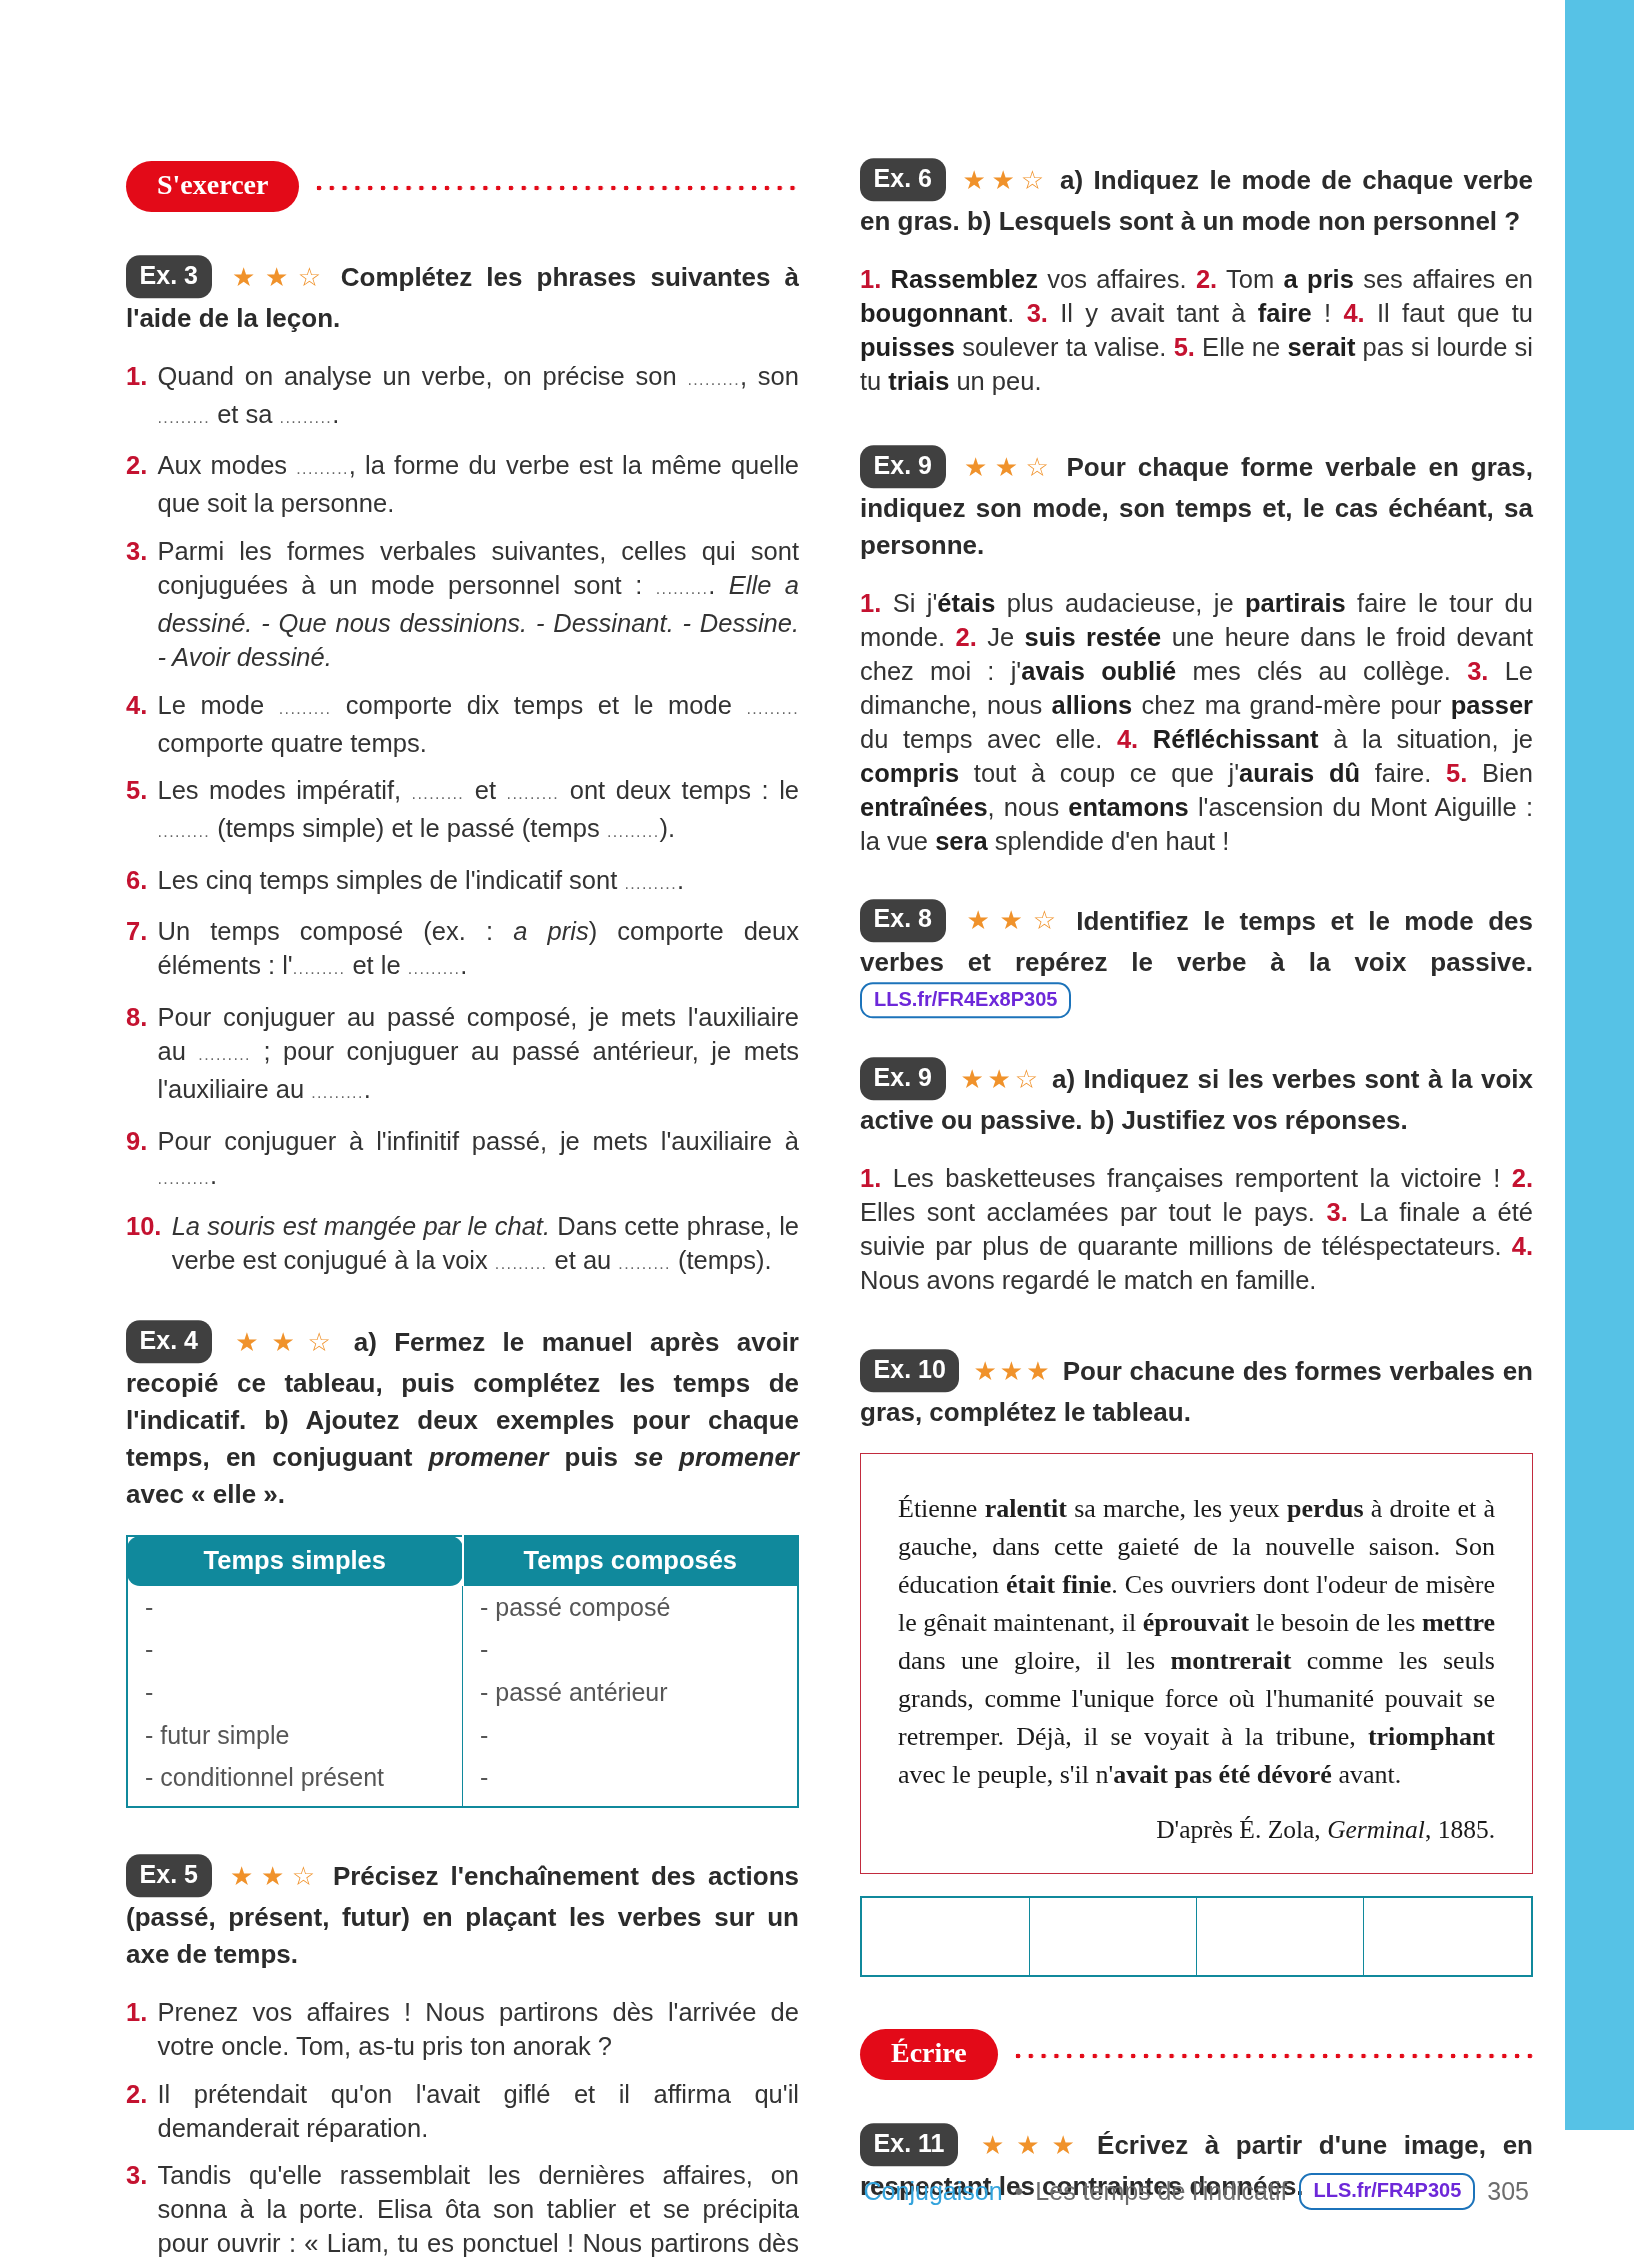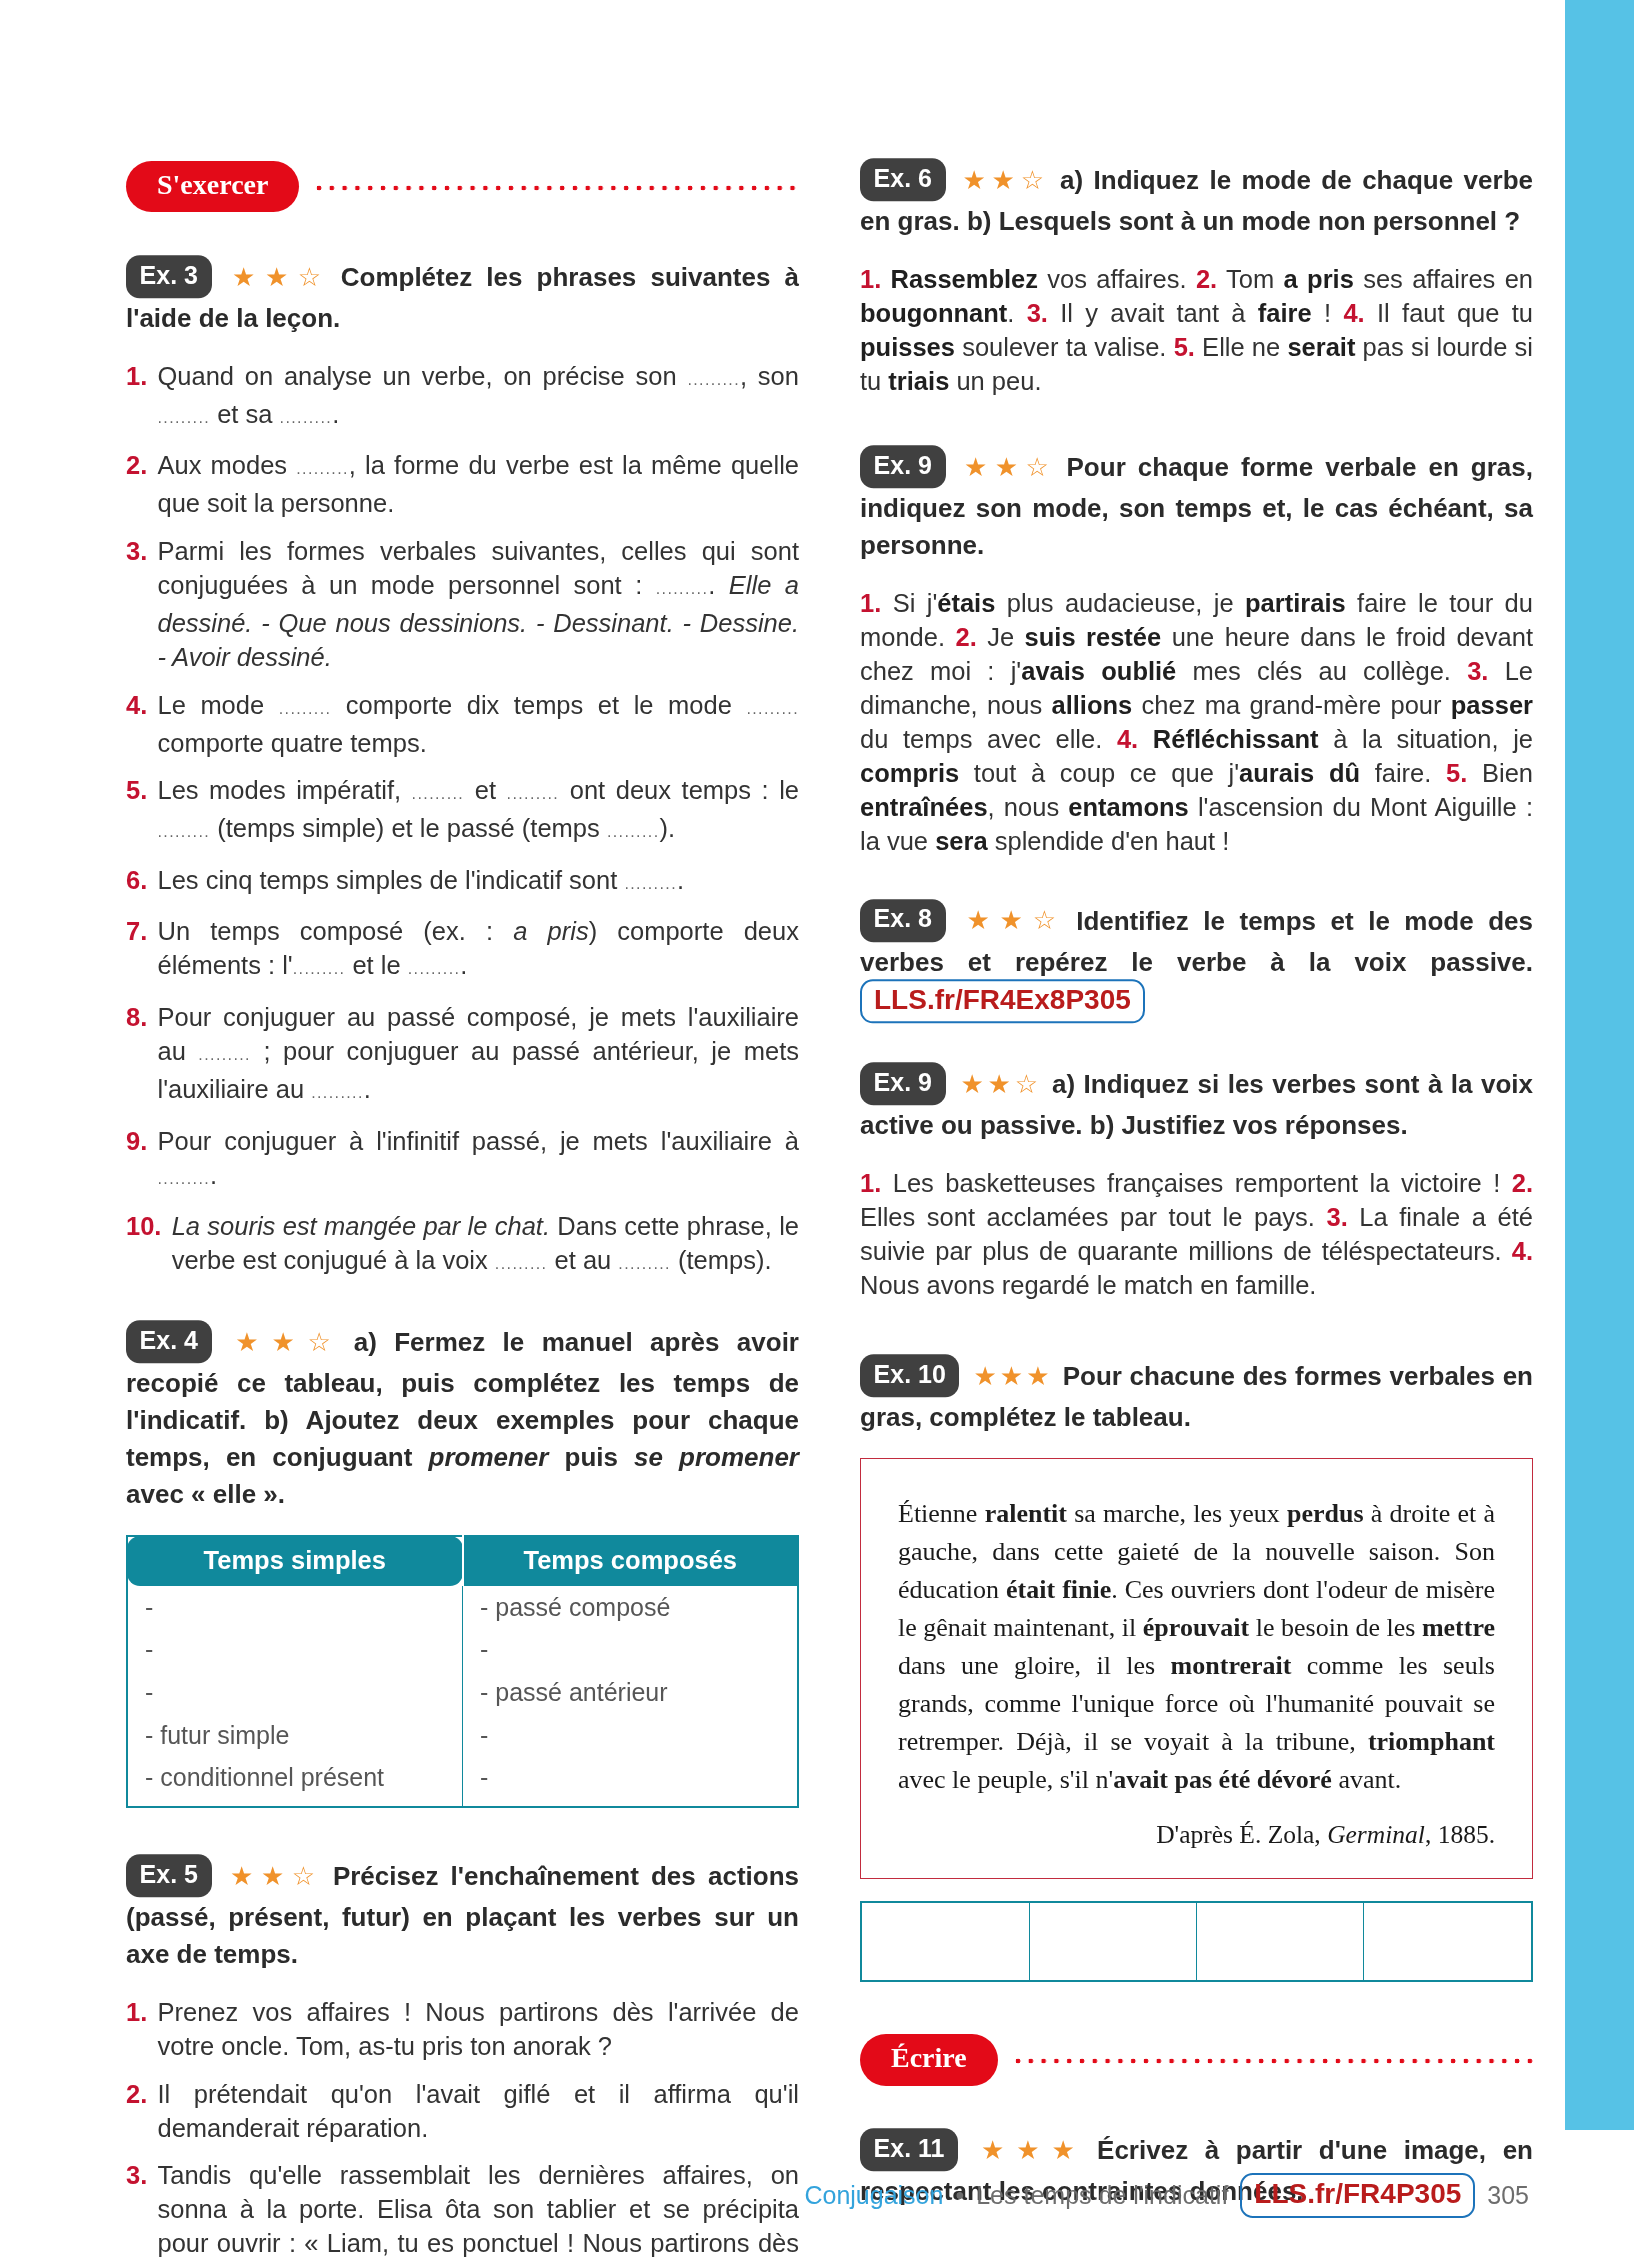--- a/index.html
+++ b/index.html
@@ -28,21 +28,21 @@
   .items{margin-top:22px;}
   .li{display:flex;margin-bottom:13.6px;font-size:25.5px;line-height:34px;color:#333;}
   .li .n{color:#c41230;font-weight:700;flex:0 0 auto;padding-right:10.2px;}
   .li .t{flex:1;text-align:justify;hyphens:auto;}
   .para{font-size:25.5px;line-height:34px;color:#333;text-align:justify;hyphens:auto;margin:22px 0 0 0;}
   .rn{color:#c41230;font-weight:700;}
   b{color:#1f1f1f;}
   .blank{font-size:16px;letter-spacing:1.4px;color:#666;}
 
   
-  .lls{display:inline-block;border:2.6px solid #1c73ba;color:#b91c1c;font-weight:700;font-size:28px;
+  .lls{display:inline-block;border:2.6px solid #1c73ba;color:#6d28d9;font-weight:700;font-size:20px;
        line-height:1;padding:5.1px 12px 7.7px;border-radius:12.8px;white-space:nowrap;transform:translateY(-1.7px);}
 
   
   table{border-collapse:collapse;width:100%;}
   .ttable{margin-top:22px;border:2.6px solid #10899c;}
   .ttable th{background:#10899c;color:#fff;font-size:25.5px;font-weight:700;padding:8.5px 6.8px 11px;text-align:center;}
   .ttable th + th{border-left:2.6px solid #fff;}
   .ttable td{color:#565656;font-size:25px;line-height:34px;padding:4.3px 17px;text-align:left;vertical-align:top;}
   .ttable td + td{border-left:1.7px solid #10899c;margin-left:28px;}
   .ttable tr:first-child td{padding-top:12px;}

